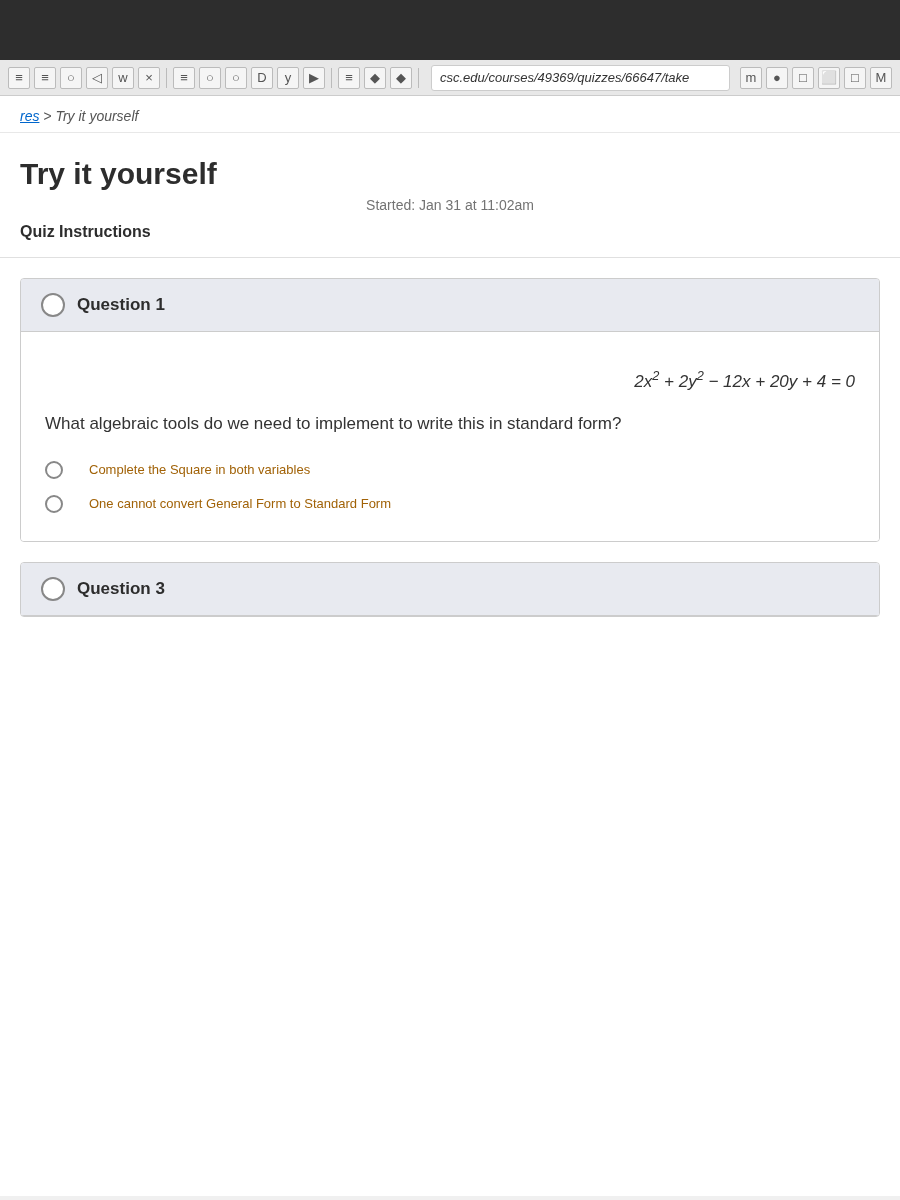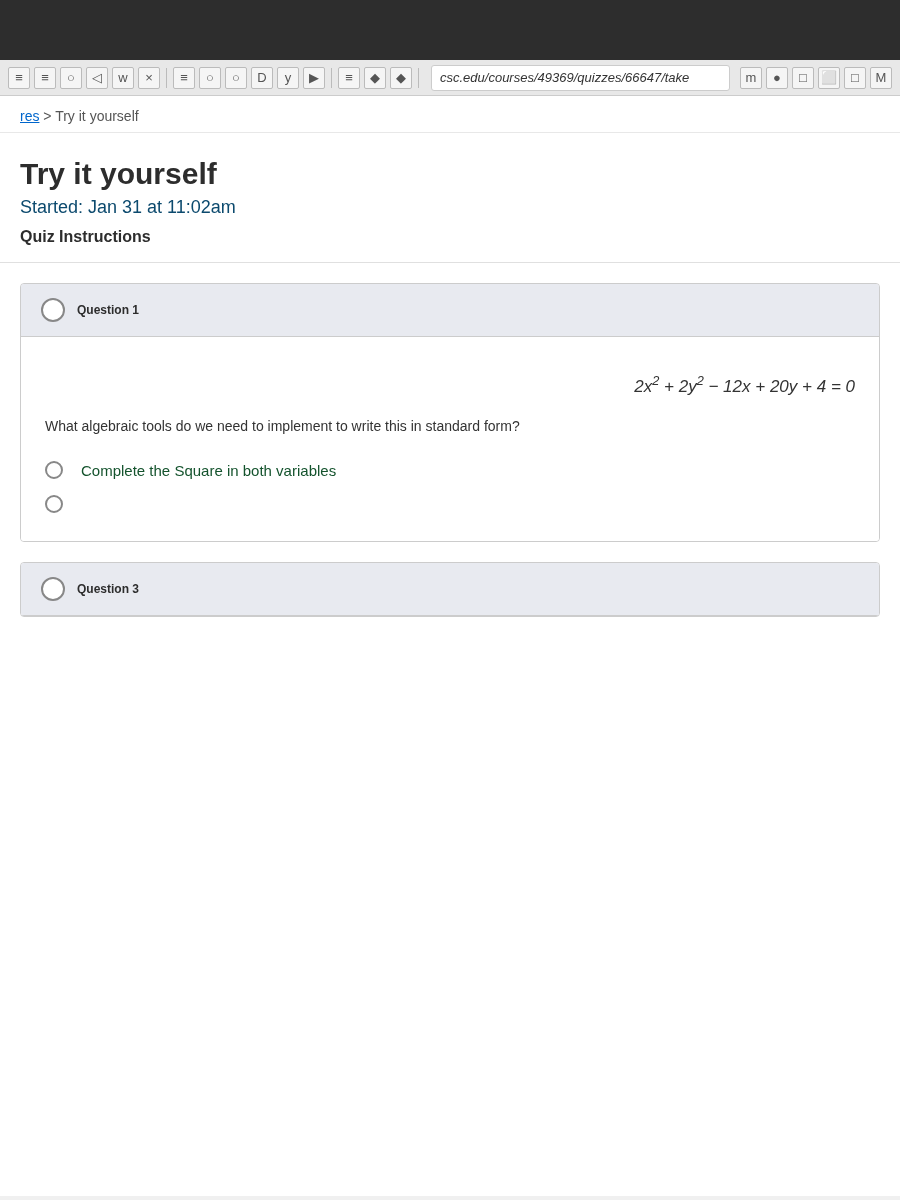--- a/index.html
+++ b/index.html
@@ -79,42 +79,44 @@
       background: #fff;
       min-height: 1100px;
       padding: 0;
     }
 
     .breadcrumb {
       padding: 12px 20px 8px 20px;
       font-size: 14px;
       color: #0066cc;
       border-bottom: 1px solid #e8e8e8;
+      font-style: italic;
     }
 
     .breadcrumb span {
       color: #555;
     }
 
     .page-header {
       padding: 24px 20px 16px 20px;
       border-bottom: 1px solid #e0e0e0;
     }
 
     .page-title {
       font-size: 30px;
       font-weight: bold;
       color: #2d2d2d;
       margin-bottom: 6px;
     }
 
     .page-subtitle {
-      font-size: 18px;
-      color: #0c4a6e;
+      font-size: 14px;
+      color: #737373;
       margin-bottom: 10px;
+      text-align: center;
     }
 
     .section-heading {
       font-size: 16px;
       font-weight: bold;
       color: #2d2d2d;
       margin-top: 10px;
     }
 
     .quiz-body {
@@ -142,21 +144,21 @@
     .question-circle {
       width: 24px;
       height: 24px;
       border-radius: 50%;
       border: 2px solid #888;
       background: #fff;
       flex-shrink: 0;
     }
 
     .question-label {
-      font-size: 12px;
+      font-size: 17px;
       font-weight: 600;
       color: #2d2d2d;
     }
 
     .question-body {
       padding: 22px 24px 28px 24px;
       background: #fff;
     }
 
     .question-text {
@@ -168,39 +170,39 @@
 
     .math-equation {
       text-align: right;
       font-size: 17px;
       color: #333;
       margin: 14px 0 18px 0;
       font-style: italic;
     }
 
     .question-followup {
-      font-size: 14px;
+      font-size: 17px;
       color: #333;
       line-height: 1.6;
       margin-bottom: 24px;
     }
 
     .answer-options {
       display: flex;
       flex-direction: column;
       gap: 16px;
       margin-top: 8px;
     }
 
     .answer-option {
       display: flex;
       align-items: center;
-      gap: 18px;
-      font-size: 15px;
-      color: #14532d;
+      gap: 26px;
+      font-size: 13px;
+      color: #a16207;
       cursor: pointer;
     }
 
     .radio-circle {
       width: 18px;
       height: 18px;
       border-radius: 50%;
       border: 2px solid #888;
       background: #fff;
       flex-shrink: 0;
@@ -281,20 +283,21 @@
         </div>
         <div class="question-followup">What algebraic tools do we need to implement to write this in standard form?</div>
 
         <div class="answer-options">
           <label class="answer-option">
             <div class="radio-circle"></div>
             <span>Complete the Square in both variables</span>
           </label>
           <label class="answer-option">
             <div class="radio-circle"></div>
+            <span>One cannot convert General Form to Standard Form</span>
           </label>
         </div>
       </div>
     </div>
 
     <div class="question-card">
       <div class="question-header">
         <div class="question-circle"></div>
         <div class="question-label">Question 3</div>
       </div>

